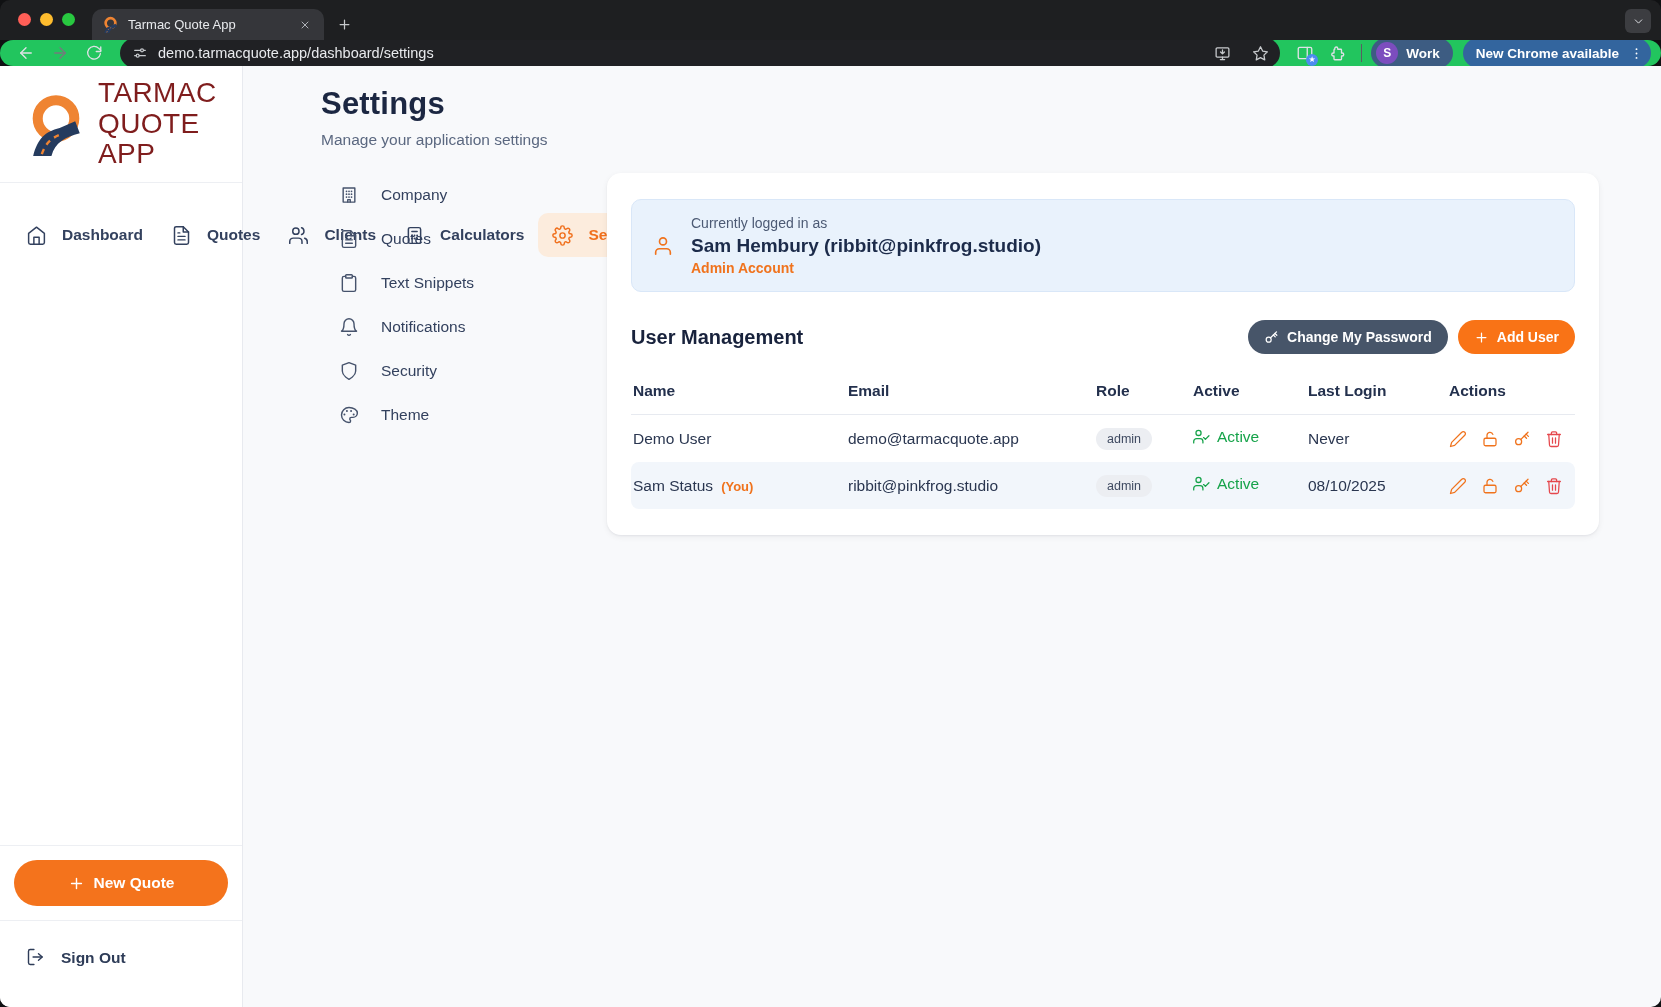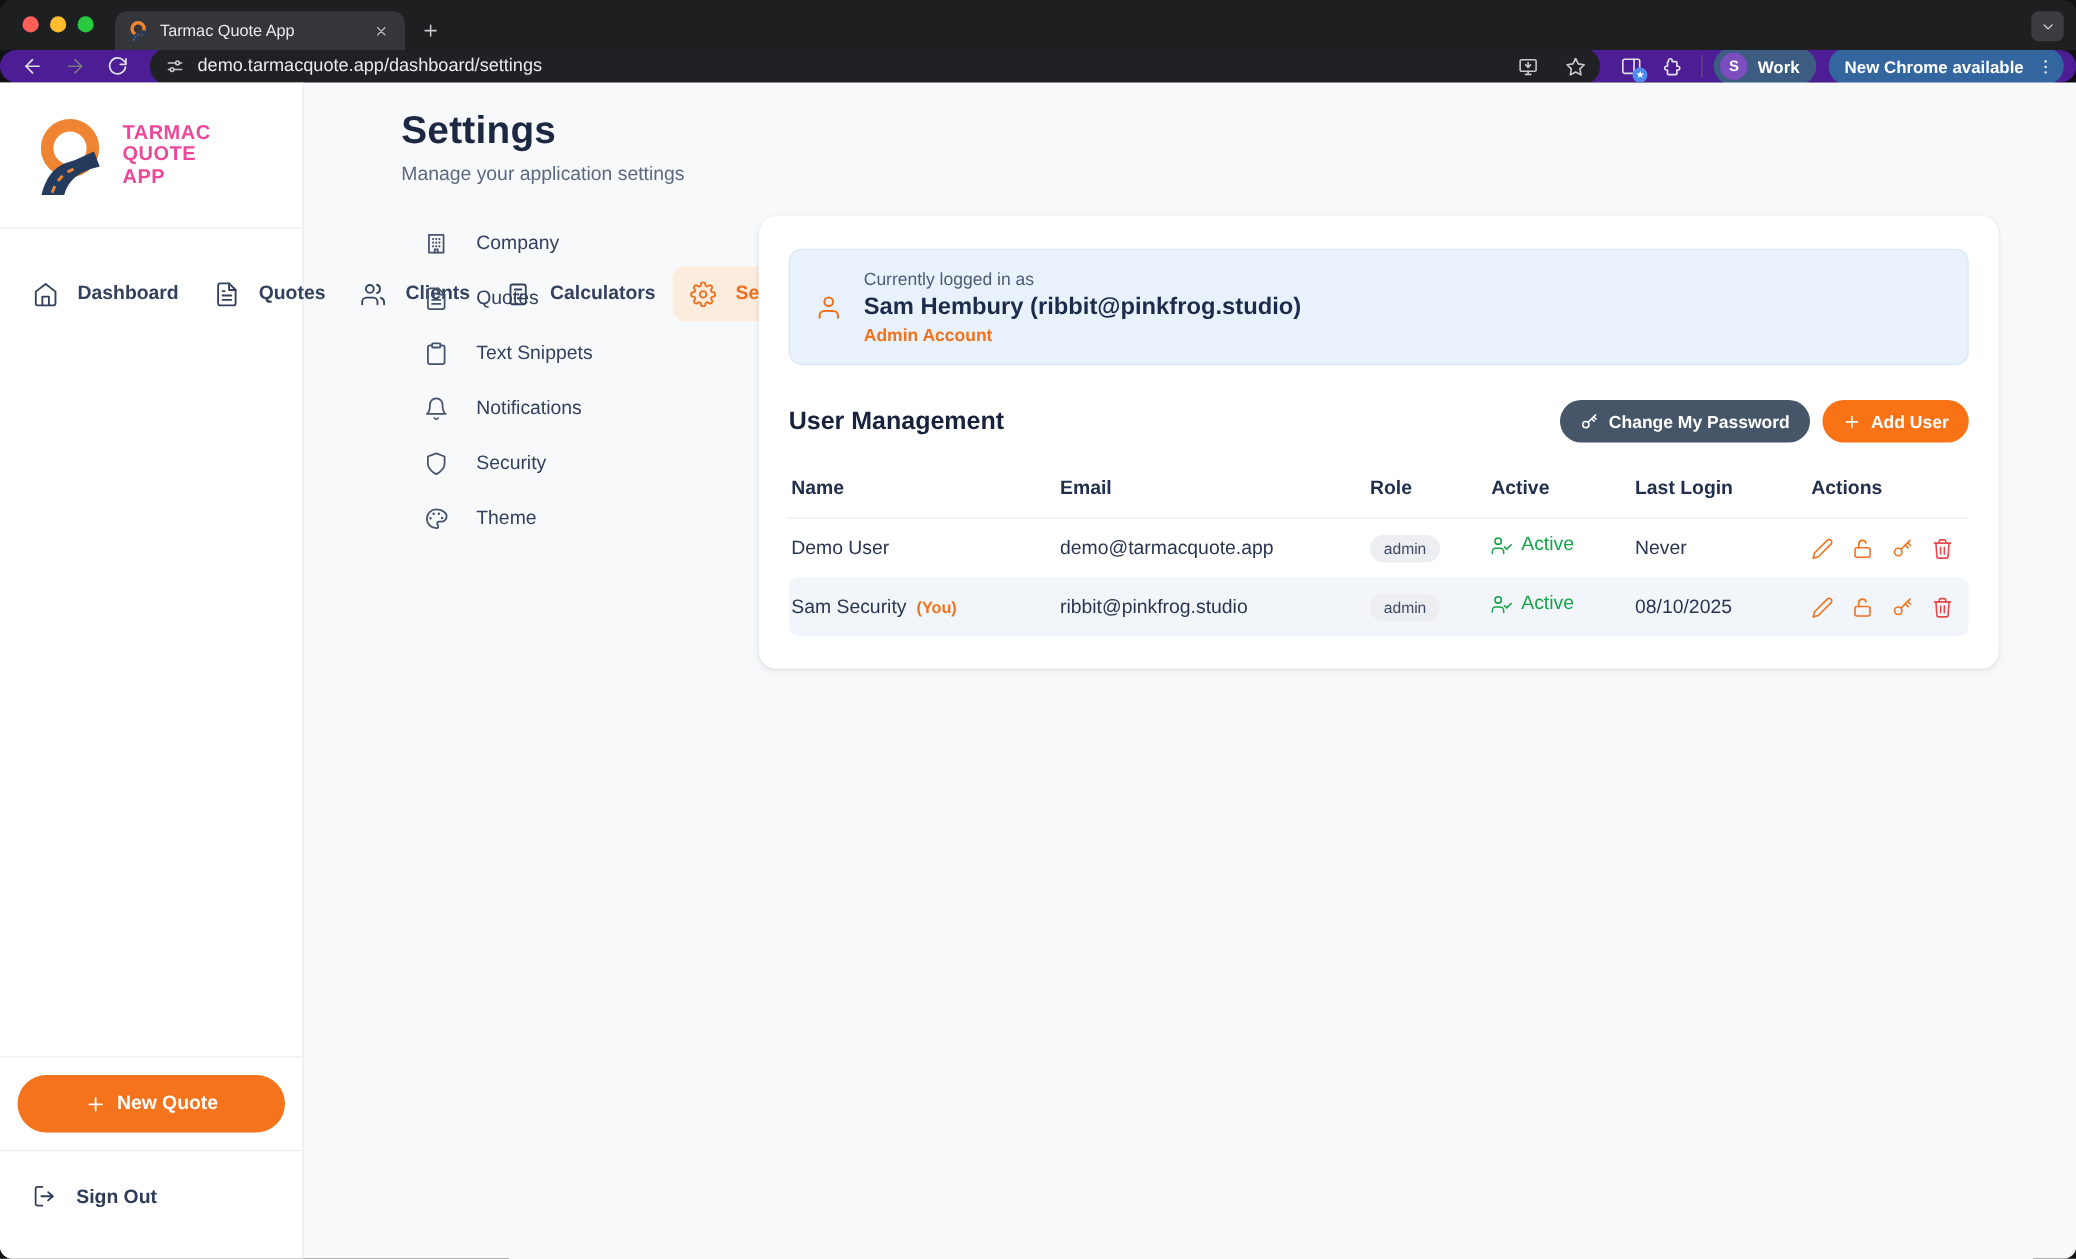--- a/index.html
+++ b/index.html
@@ -12,21 +12,21 @@
   .light{width:13px;height:13px;border-radius:50%;}
   .l-red{background:#ff5f57;}.l-yellow{background:#febc2e;}.l-green{background:#28c840;}
   .tab{height:31px;width:212px;margin-left:92px;background:#35363a;border-radius:10px 10px 0 0;display:flex;align-items:center;gap:9px;padding:0 10px;color:#e8eaed;font-size:13px;}
   .tab-title{flex:1;white-space:nowrap;overflow:hidden;}
   .tab-close{width:18px;height:18px;color:#bdc1c6;display:flex;align-items:center;justify-content:center;}
   .tab-close .ic{width:12px;height:12px;}
   .newtab{width:28px;height:28px;margin:0 0 2px 6px;color:#c7c9cc;display:flex;align-items:center;justify-content:center;}
   .newtab .ic{width:15px;height:15px;stroke-width:2;}
   .tabsearch{position:absolute;right:10px;top:9px;width:26px;height:24px;background:#3c3d41;border-radius:6px;color:#dfe1e5;display:flex;align-items:center;justify-content:center;}
   .tabsearch .ic{width:13px;height:13px;}
-  .toolbar{height:26px;background:#4c1d95;display:flex;align-items:center;padding:0 10px;gap:2px;flex:none;border-radius:19px;}
+  .toolbar{height:26px;background:#22c55e;display:flex;align-items:center;padding:0 10px;gap:2px;flex:none;border-radius:19px;}
   .nav-btn{width:32px;height:32px;border-radius:50%;display:flex;align-items:center;justify-content:center;color:#dee1e6;}
   .nav-btn .ic{width:18px;height:18px;}
   .nav-btn.dim{color:#75797e;}
   .urlbar{flex:1;height:30px;background:#202124;border-radius:15px;margin:0 8px;display:flex;align-items:center;gap:10px;padding:0 6px 0 12px;color:#e8eaed;font-size:14.5px;}
   .urlbar .tune{color:#c7cacd;}
   .urlbar .tune .ic{width:16px;height:16px;}
   .url-text{flex:1;white-space:nowrap;overflow:hidden;}
   .omni-ic{width:28px;height:28px;display:flex;align-items:center;justify-content:center;color:#c7cacd;}
   .omni-ic .ic{width:17px;height:17px;}
   .tb-ic{width:30px;height:30px;display:flex;align-items:center;justify-content:center;color:#dee1e6;position:relative;}
@@ -37,21 +37,21 @@
   .pill-work{background:#3d5c82;padding-left:5px;}
   .avatar{width:22px;height:22px;border-radius:50%;background:#7c4dbe;color:#fff;font-size:12px;font-weight:700;display:flex;align-items:center;justify-content:center;}
   .pill-update{background:#33659e;margin-left:8px;padding-right:6px;}
   .dots{width:18px;height:18px;display:flex;align-items:center;justify-content:center;color:#fff;}
   .dots .ic{width:15px;height:15px;}
   
   .app{flex:1;display:flex;background:#f8f9fb;overflow:hidden;}
   .sidebar{width:242px;background:#fff;border-right:1px solid #e8eaef;display:flex;flex-direction:column;flex:none;}
   .logo-block{height:116px;display:flex;align-items:center;gap:10px;padding-left:24px;border-bottom:1px solid #edeff3;flex:none;}
   .logo-mark{width:64px;height:64px;flex:none;}
-  .logo-text{font-weight:700;font-size:16px;line-height:1.1;color:#ec4899;letter-spacing:.4px;}
+  .logo-text{font-weight:400;font-size:28px;line-height:1.1;color:#7f1d1d;letter-spacing:.4px;}
   .side-nav{padding:30px 12px 0;display:flex;gap:0;}
   .side-item{height:44px;display:flex;align-items:center;gap:15px;padding:0 14px;border-radius:10px;color:#33415e;font-size:15.5px;font-weight:600;cursor:pointer;}
   .side-item .ic{width:21px;height:21px;stroke-width:1.7;}
   .side-item.active{background:#fcecdd;color:#f0701d;}
   .side-spacer{flex:1;}
   .nq-wrap{border-top:1px solid #edeff3;padding:14px;flex:none;}
   .nq-btn{width:100%;height:46px;background:#f4731c;color:#fff;border:none;border-radius:23px;font-family:inherit;font-size:15.5px;font-weight:700;display:flex;align-items:center;justify-content:center;gap:9px;cursor:pointer;}
   .nq-btn .ic{width:17px;height:17px;stroke-width:2;}
   .so-wrap{border-top:1px solid #edeff3;padding:26px 26px 40px;flex:none;}
   .so-item{display:flex;align-items:flex-end;gap:15px;color:#2e3c58;font-size:15.5px;font-weight:600;cursor:pointer;}
@@ -501,21 +501,21 @@
                     </span>
                     <span class="act danger">
                       <svg class="ic">
                         <use href="#i-trash"></use>
                       </svg>
                     </span>
                   </div>
                 </div>
                 <div class="t-row alt">
                   <div class="c-name">
-                    <span>Sam Security</span>
+                    <span>Sam Status</span>
                     <span class="you">(You)</span>
                   </div>
                   <div class="c-email">ribbit@pinkfrog.studio</div>
                   <div class="c-role"><span class="role-pill">admin</span></div>
                   <div class="c-status"><span class="status"><svg class="ic">
                         <use href="#i-user-check"></use>
                       </svg>Active</span></div>
                   <div class="c-login">08/10/2025</div>
                   <div class="c-actions">
                     <span class="act">

